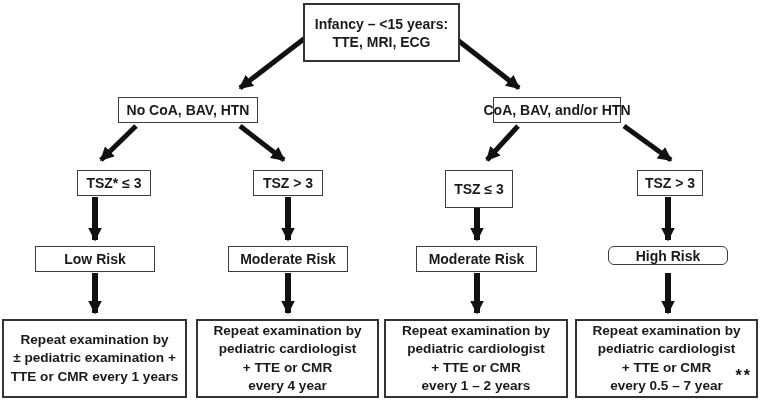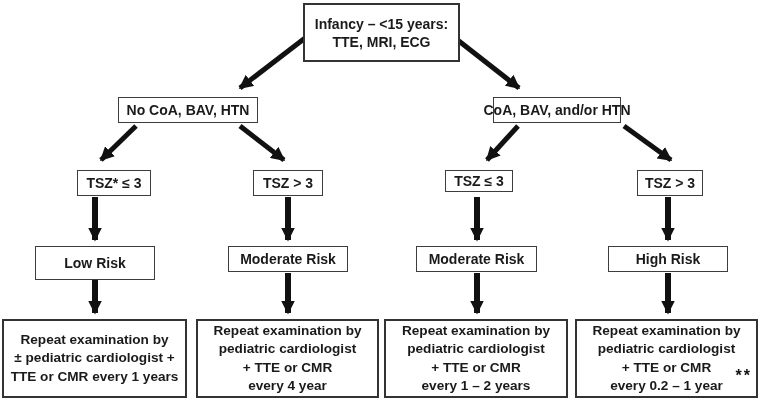--- a/index.html
+++ b/index.html
@@ -88,58 +88,58 @@
   <div class="node" style="left:493px; top:97px; width:128px; height:26px;">
     <span class="line">CoA, BAV, and/or HTN</span>
   </div>
 
   <div class="node" style="left:77px; top:170px; width:74px; height:26px;">
     <span class="line">TSZ* ≤ 3</span>
   </div>
   <div class="node" style="left:253px; top:170px; width:70px; height:26px;">
     <span class="line">TSZ &gt; 3</span>
   </div>
-  <div class="node" style="left:445px; top:170px; width:68px; height:22px;">
+  <div class="node" style="left:445px; top:170px; width:68px; height:38px;">
     <span class="line">TSZ ≤ 3</span>
   </div>
   <div class="node" style="left:637px; top:170px; width:66px; height:26px;">
     <span class="line">TSZ &gt; 3</span>
   </div>
 
-  <div class="node" style="left:35px; top:246px; width:120px; height:34px;">
+  <div class="node" style="left:35px; top:246px; width:120px; height:26px;">
     <span class="line">Low Risk</span>
   </div>
   <div class="node" style="left:228px; top:246px; width:120px; height:26px;">
     <span class="line">Moderate Risk</span>
   </div>
   <div class="node" style="left:416px; top:246px; width:121px; height:26px;">
     <span class="line">Moderate Risk</span>
   </div>
-  <div class="node" style="left:608px; top:246px; width:120px; height:26px;">
+  <div class="node" style="left:608px; top:246px; width:120px; height:19px;border-radius:6px;">
     <span class="line">High Risk</span>
   </div>
 
   <div class="node heavy rec" style="left:2px; top:319px; width:185px; height:79px;">
     <span class="line">Repeat examination by</span>
-    <span class="line">± pediatric cardiologist +</span>
+    <span class="line">± pediatric examination +</span>
     <span class="line">TTE or CMR every 1 years</span>
   </div>
   <div class="node heavy rec" style="left:196px; top:319px; width:183px; height:79px;">
     <span class="line">Repeat examination by</span>
     <span class="line">pediatric cardiologist</span>
     <span class="line">+ TTE or CMR</span>
     <span class="line">every 4 year</span>
   </div>
   <div class="node heavy rec" style="left:384px; top:319px; width:184px; height:79px;">
     <span class="line">Repeat examination by</span>
     <span class="line">pediatric cardiologist</span>
     <span class="line">+ TTE or CMR</span>
     <span class="line">every 1 – 2 years</span>
   </div>
   <div class="node heavy rec" style="left:575px; top:319px; width:183px; height:79px;">
     <span class="line">Repeat examination by</span>
     <span class="line">pediatric cardiologist</span>
     <span class="line">+ TTE or CMR</span>
-    <span class="line">every 0.2 – 1 year</span>
+    <span class="line">every 0.5 – 7 year</span>
     <span class="footnote">**</span>
   </div>
 
 </div>
 
 </body></html>

